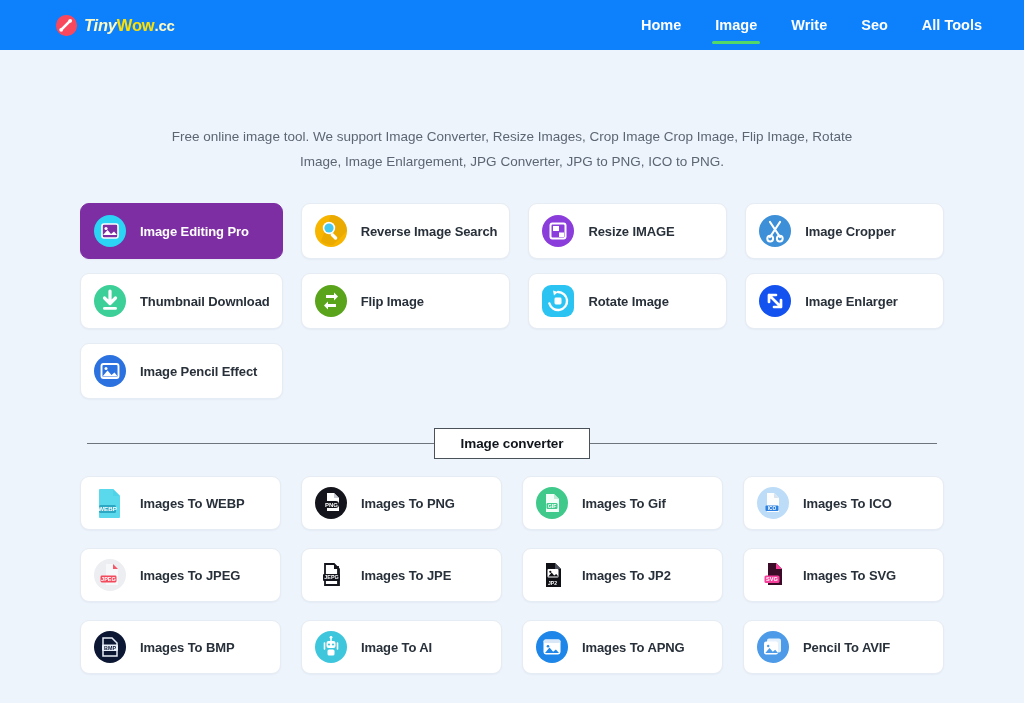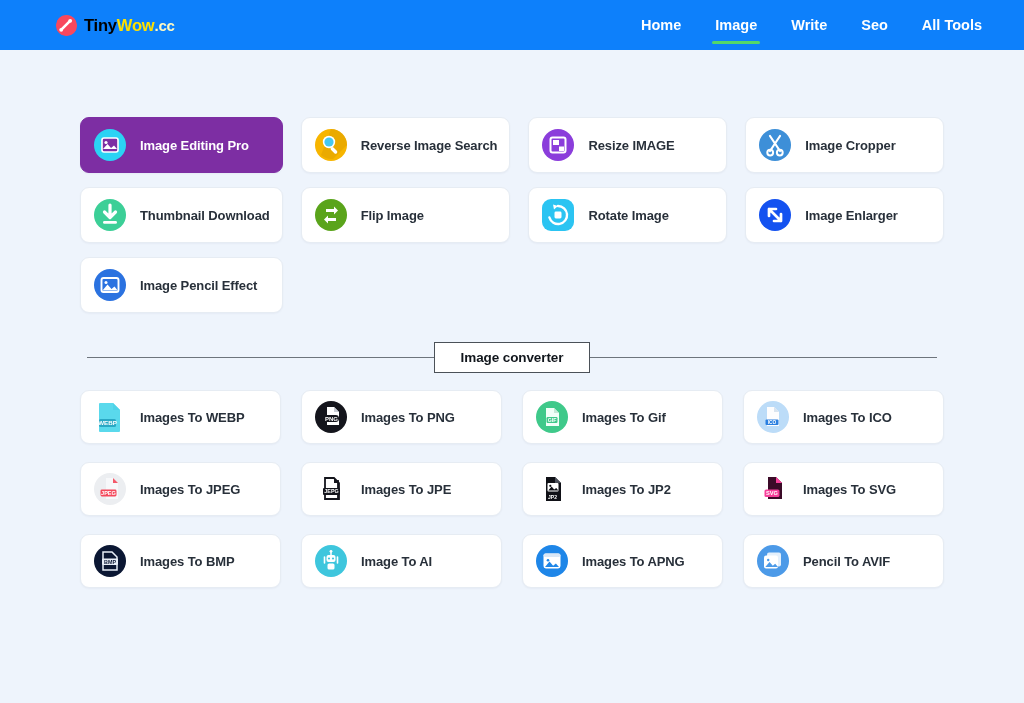--- a/index.html
+++ b/index.html
@@ -23,21 +23,21 @@
     width: 21px; height: 21px; border-radius: 50%;
     background: #f8485e;
     display: flex; align-items: center; justify-content: center;
     position: relative; overflow: hidden;
   }
   .logo-mark svg { display: block; }
   .logo-text {
     font-size: 16.5px; font-weight: bold; letter-spacing: -.2px;
     white-space: nowrap;
   }
-  .lt-tiny { color: #000000; }
+  .lt-tiny { color: #fef9c3; font-style: italic; }
   .lt-wow  { color: #ffe000; }
   .lt-cc   { color: #fef9c3; font-size: 15px; }
 
   .nav-links {
     margin-left: auto;
     display: flex; align-items: center; gap: 34px;
     height: 50px;
   }
   .nav-link {
     color: #ffffff; font-size: 14.5px; font-weight: bold;
@@ -143,20 +143,21 @@
   <div class="nav-links">
     <a class="nav-link">Home</a>
     <a class="nav-link active">Image</a>
     <a class="nav-link">Write</a>
     <a class="nav-link">Seo</a>
     <a class="nav-link">All Tools</a>
   </div>
 </div>
 
 <div class="hero">
+  <p>Free online image tool. We support Image Converter, Resize Images, Crop Image Crop Image, Flip Image, Rotate Image, Image Enlargement, JPG Converter, JPG to PNG, ICO to PNG.</p>
 </div>
 
 <div class="wrap">
 
   <div class="grid" id="tool-grid">
       <div class="card active">
         <span class="card-icon">
           <svg width="34" height="34" viewBox="0 0 34 34">
             <circle cx="17" cy="17" r="16" fill="#2bd3f4"></circle>
             <rect x="9" y="10" width="16" height="14" rx="2" fill="#7d2ea3" stroke="#fff" stroke-width="1.6"></rect>

